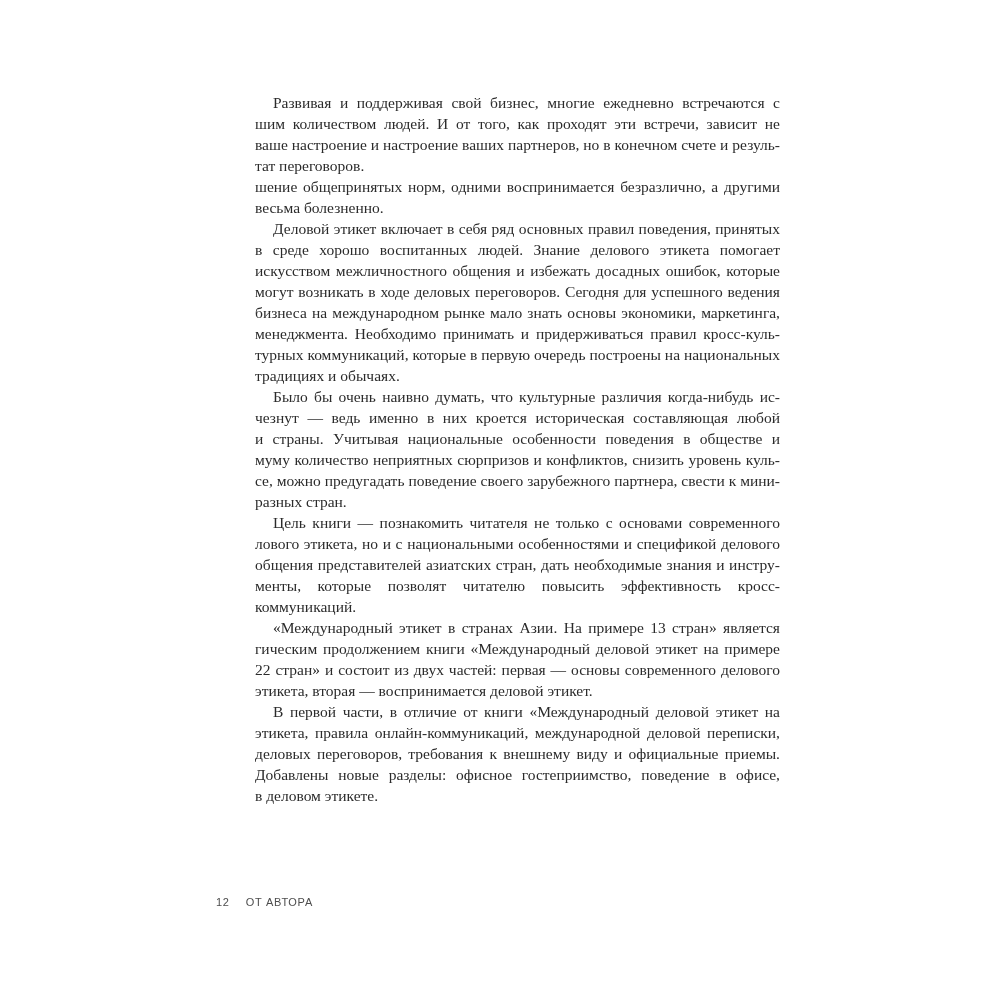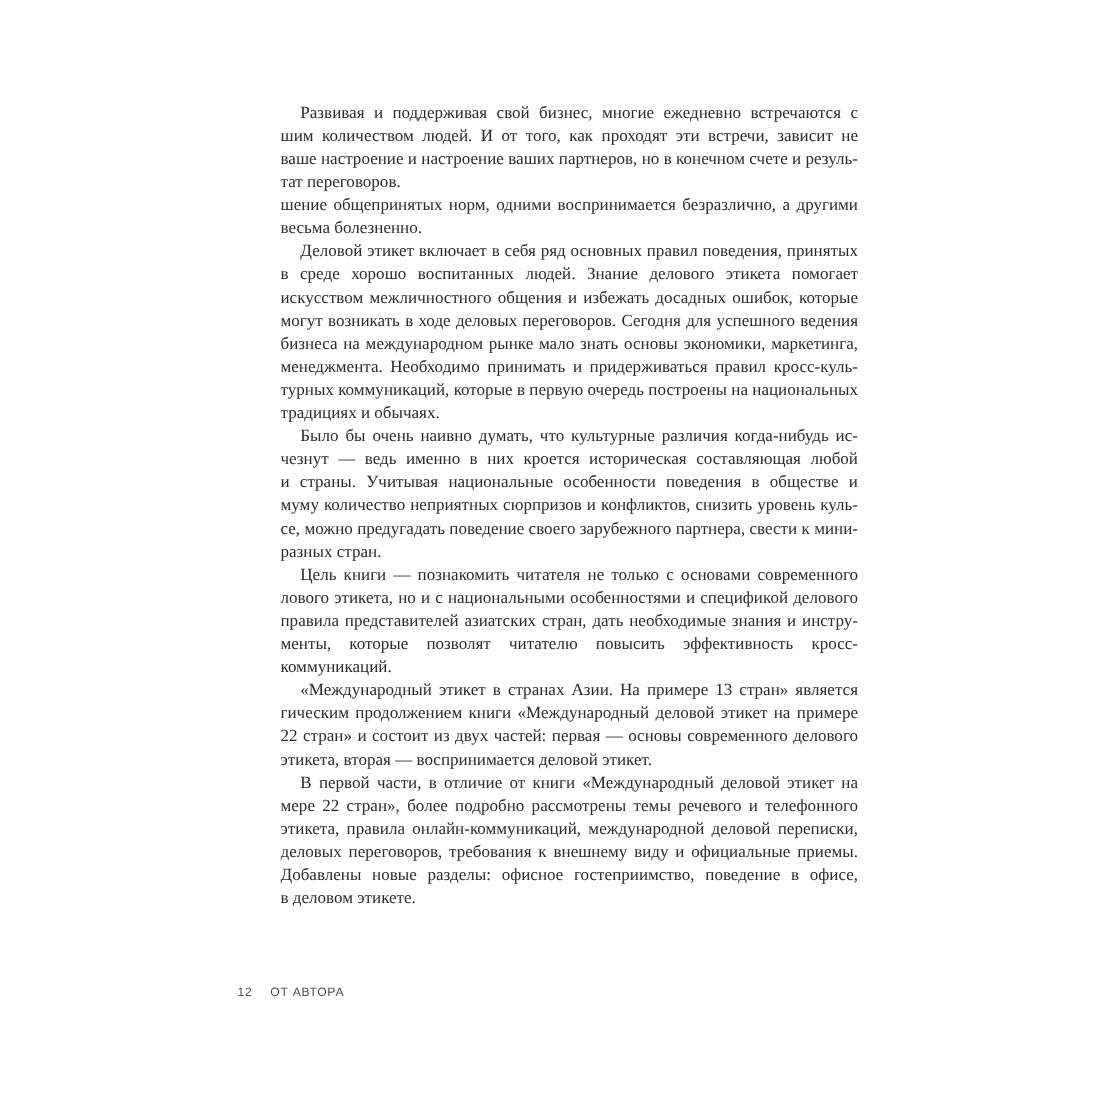--- a/index.html
+++ b/index.html
@@ -85,33 +85,32 @@
         <div class="line first">Было бы очень наивно думать, что культурные различия когда-нибудь ис-</div>
         <div class="line">чезнут — ведь именно в них кроется историческая составляющая любой нации</div>
         <div class="line">и страны. Учитывая национальные особенности поведения в обществе и бизне-</div>
         <div class="line">муму количество неприятных сюрпризов и конфликтов, снизить уровень куль-</div>
         <div class="line">се, можно предугадать поведение своего зарубежного партнера, свести к мини-</div>
         <div class="line last">разных стран.</div>
       </div>
       <div class="para">
         <div class="line first">Цель книги — познакомить читателя не только с основами современного де-</div>
         <div class="line">лового этикета, но и с национальными особенностями и спецификой делового</div>
-        <div class="line">правила представителей азиатских стран, дать необходимые знания и инстру-</div>
+        <div class="line">общения представителей азиатских стран, дать необходимые знания и инстру-</div>
         <div class="line">менты, которые позволят читателю повысить эффективность кросс-культурных</div>
         <div class="line last">коммуникаций.</div>
       </div>
       <div class="para">
         <div class="line first">«Международный этикет в странах Азии. На примере 13 стран» является ло-</div>
         <div class="line">гическим продолжением книги «Международный деловой этикет на примере</div>
         <div class="line">22 стран» и состоит из двух частей: первая — основы современного делового</div>
         <div class="line last">этикета, вторая — воспринимается деловой этикет.</div>
       </div>
       <div class="para">
         <div class="line first">В первой части, в отличие от книги «Международный деловой этикет на при-</div>
-        <div class="line">мере 22 стран», более подробно рассмотрены темы речевого и телефонного</div>
         <div class="line">этикета, правила онлайн-коммуникаций, международной деловой переписки,</div>
         <div class="line">деловых переговоров, требования к внешнему виду и официальные приемы.</div>
         <div class="line">Добавлены новые разделы: офисное гостеприимство, поведение в офисе, цветы</div>
         <div class="line last">в деловом этикете.</div>
       </div>
     </div>
 
   <div class="footer">
     <span class="page-number">12</span>
     <span class="section-title">ОТ АВТОРА</span>

